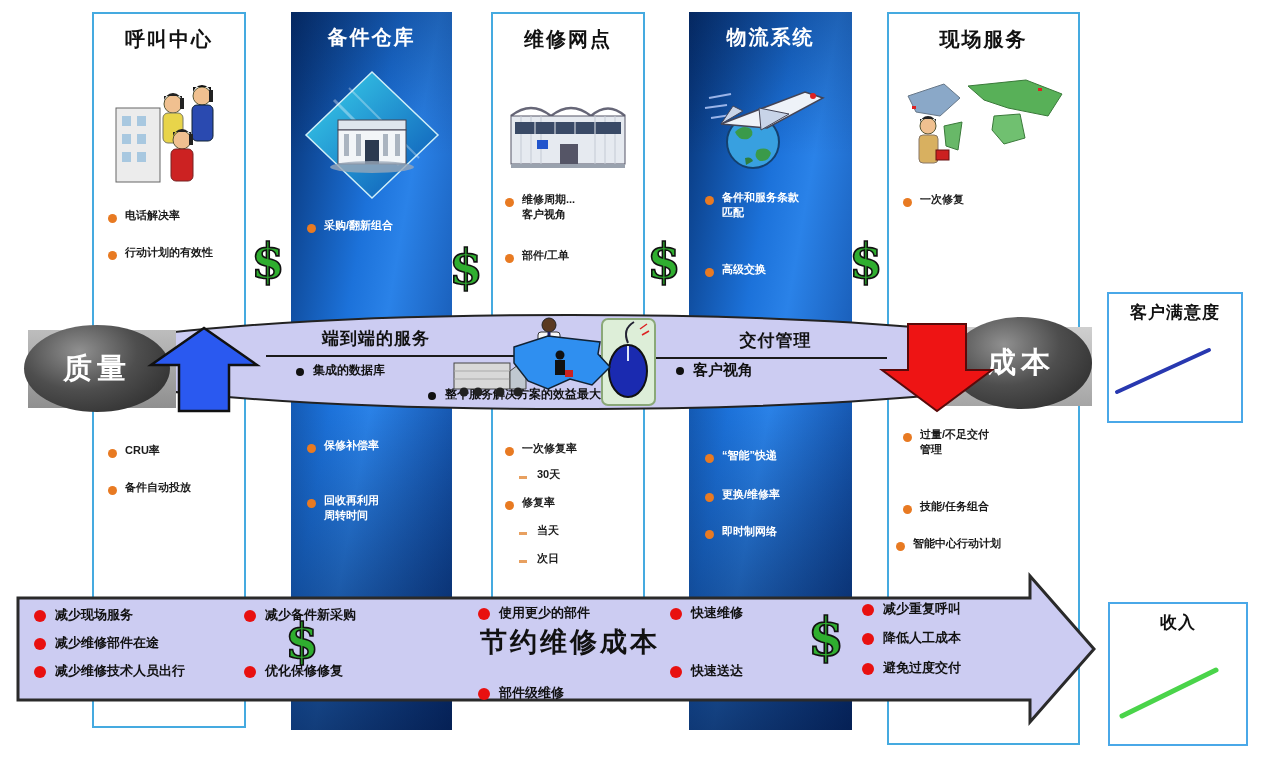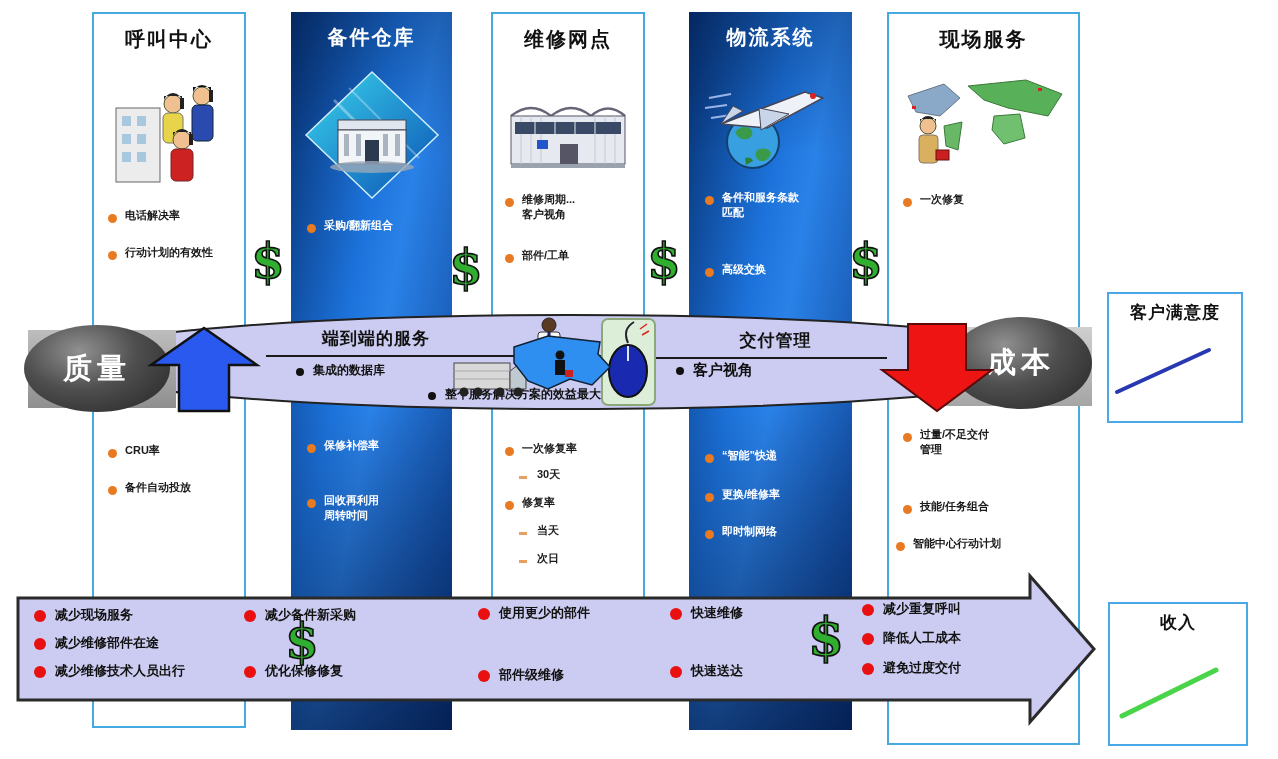--- a/index.html
+++ b/index.html
@@ -258,21 +258,22 @@
   <div class="fb" style="left:32px;top:634px;">减少维修部件在途</div>
   <div class="fb" style="left:32px;top:662px;">减少维修技术人员出行</div>
 
   <div class="fb" style="left:242px;top:606px;">减少备件新采购</div>
   <div class="fb" style="left:242px;top:662px;">优化保修修复</div>
   <svg class="dollar" style="left:282px;top:614px;" width="40" height="52" viewBox="0 0 40 52">
     <text x="20" y="44" text-anchor="middle" font-size="48" font-weight="bold" font-family="'DejaVu Serif',serif" stroke="#111" stroke-width="1.6" fill="#2fae2f">$</text>
   </svg>
 
   <div class="fb" style="left:476px;top:604px;">使用更少的部件</div>
-  <div class="fb" style="left:476px;top:666px;">部件级维修</div>
+  <div class="save-title" style="left:480px;top:624px;">节约维修成本</div>
+  <div class="fb" style="left:476px;top:684px;">部件级维修</div>
 
   <div class="fb" style="left:668px;top:604px;">快速维修</div>
   <div class="fb" style="left:668px;top:662px;">快速送达</div>
 
   <svg class="dollar" style="left:804px;top:608px;" width="44" height="56" viewBox="0 0 40 52">
     <text x="20" y="44" text-anchor="middle" font-size="48" font-weight="bold" font-family="'DejaVu Serif',serif" stroke="#111" stroke-width="1.6" fill="#2fae2f">$</text>
   </svg>
   <div class="fb" style="left:860px;top:600px;">减少重复呼叫</div>
   <div class="fb" style="left:860px;top:629px;">降低人工成本</div>
   <div class="fb" style="left:860px;top:659px;">避免过度交付</div>

